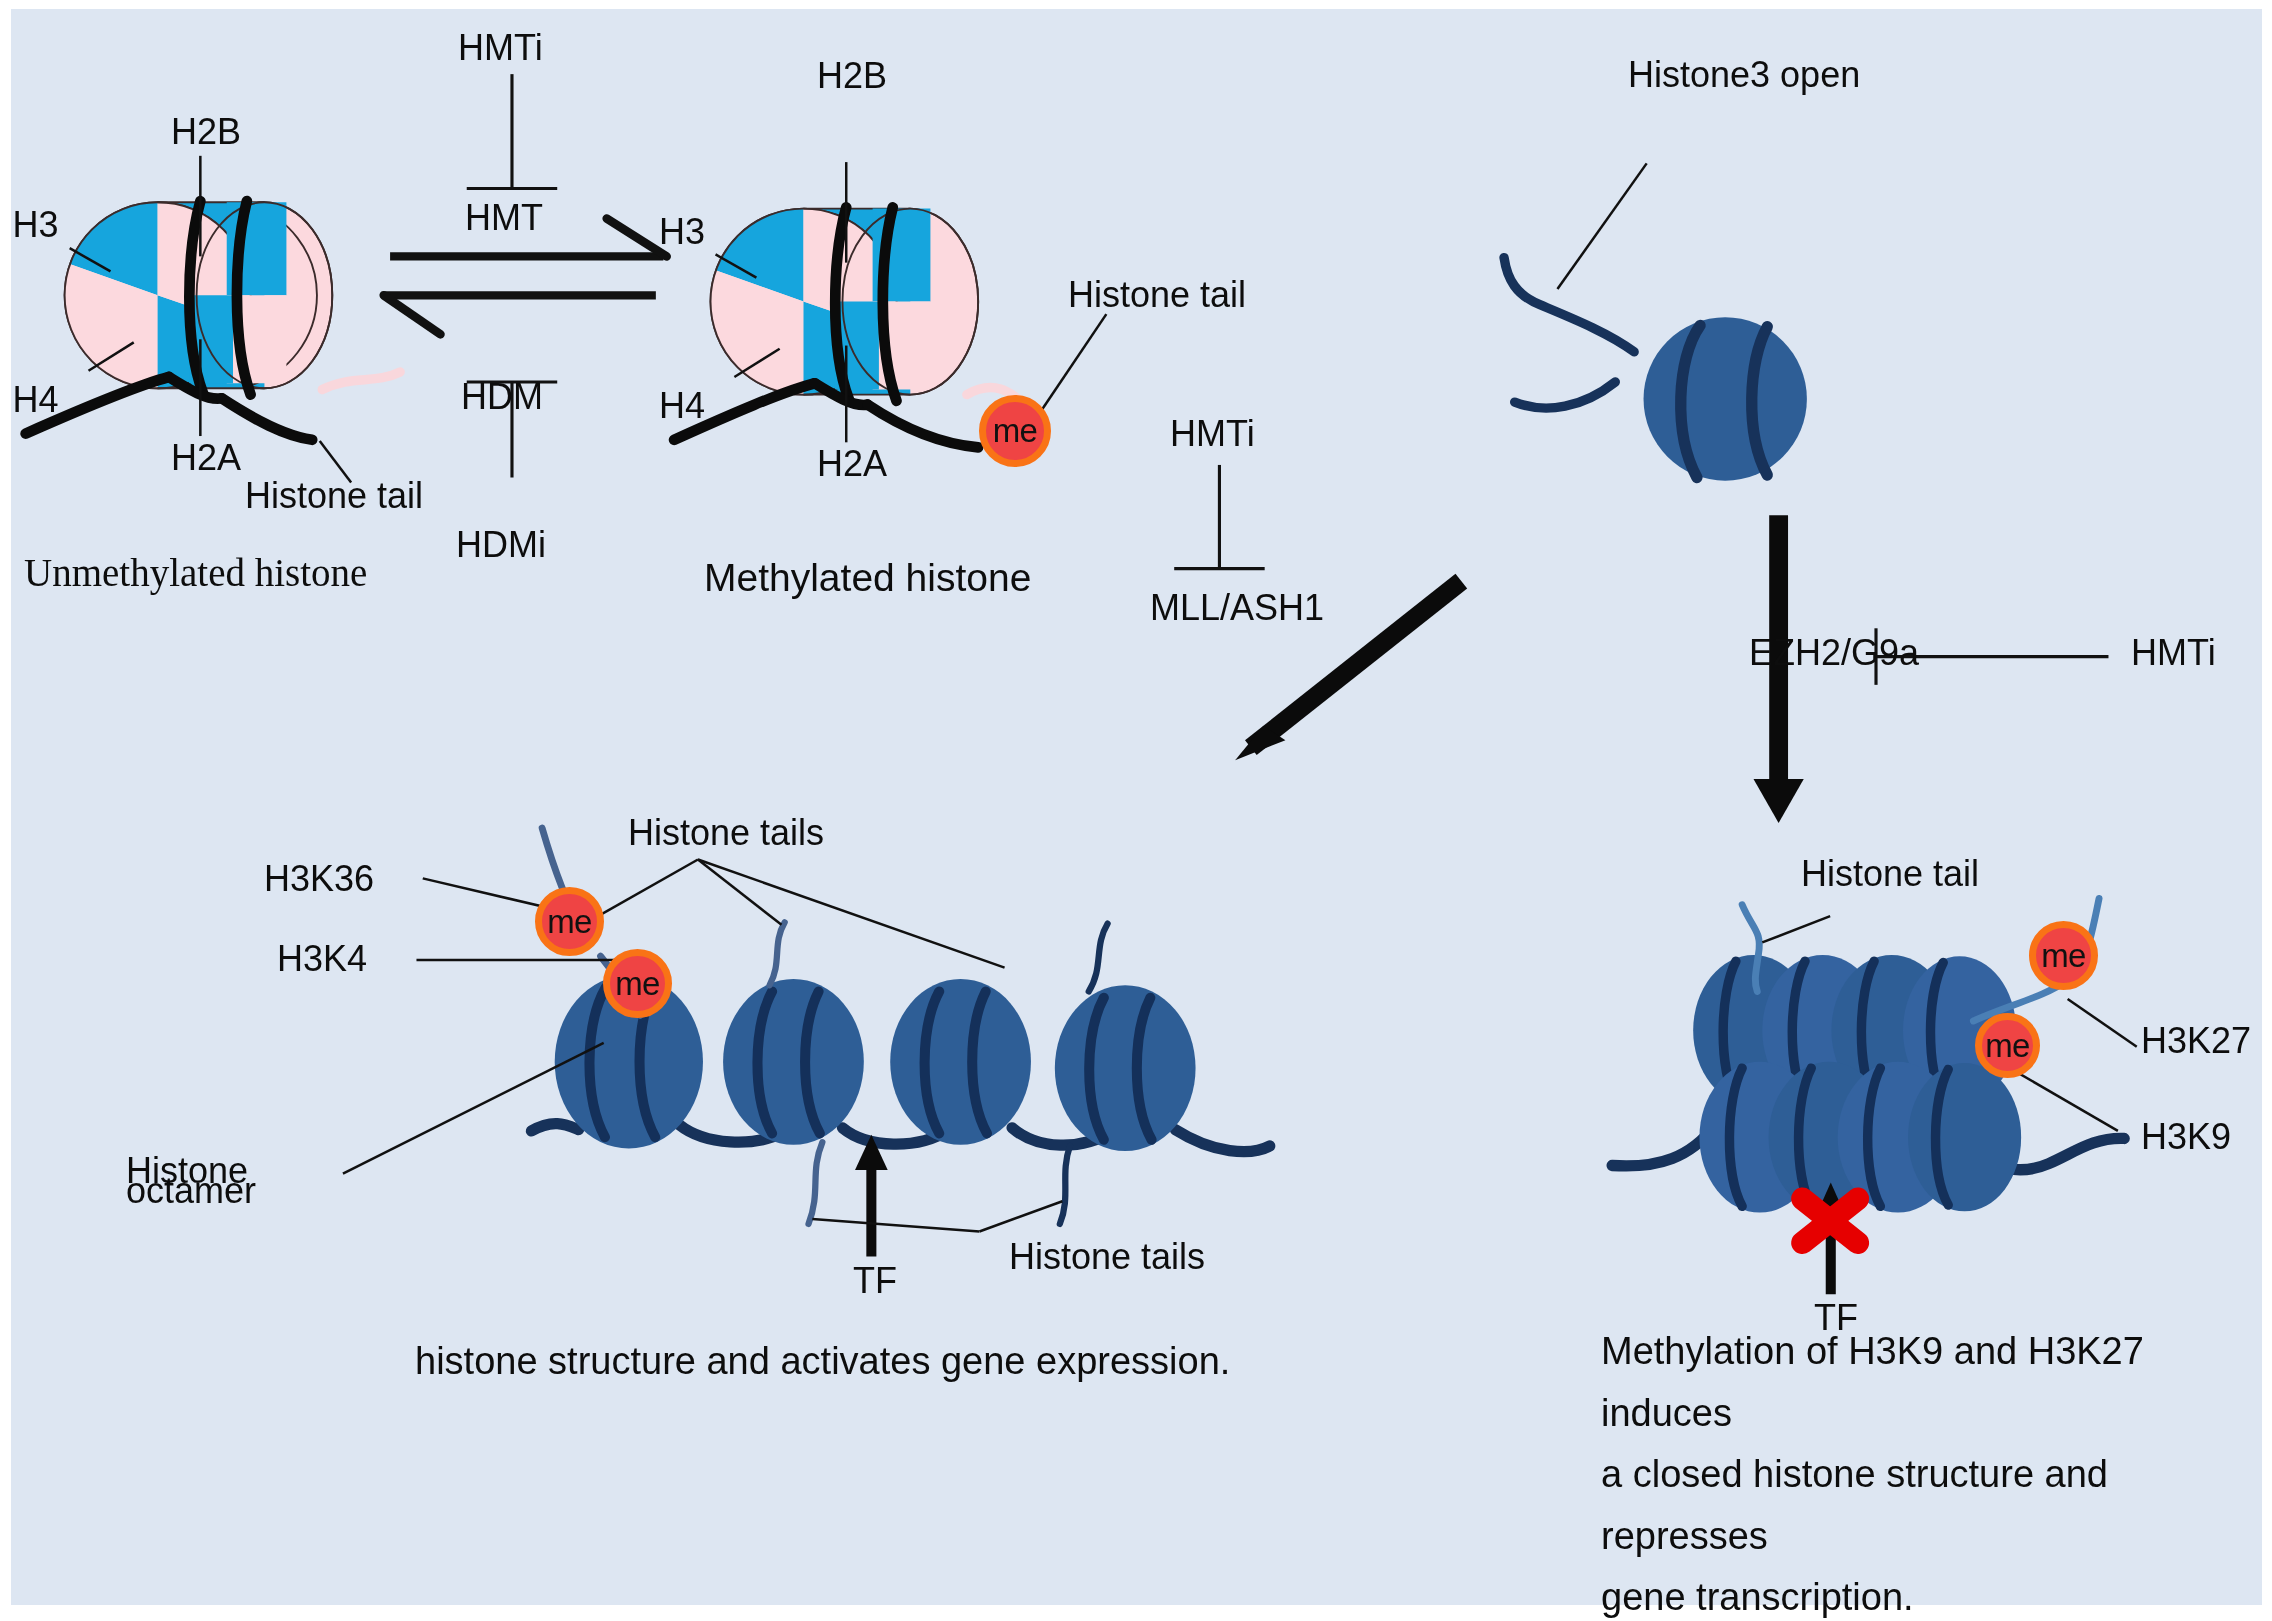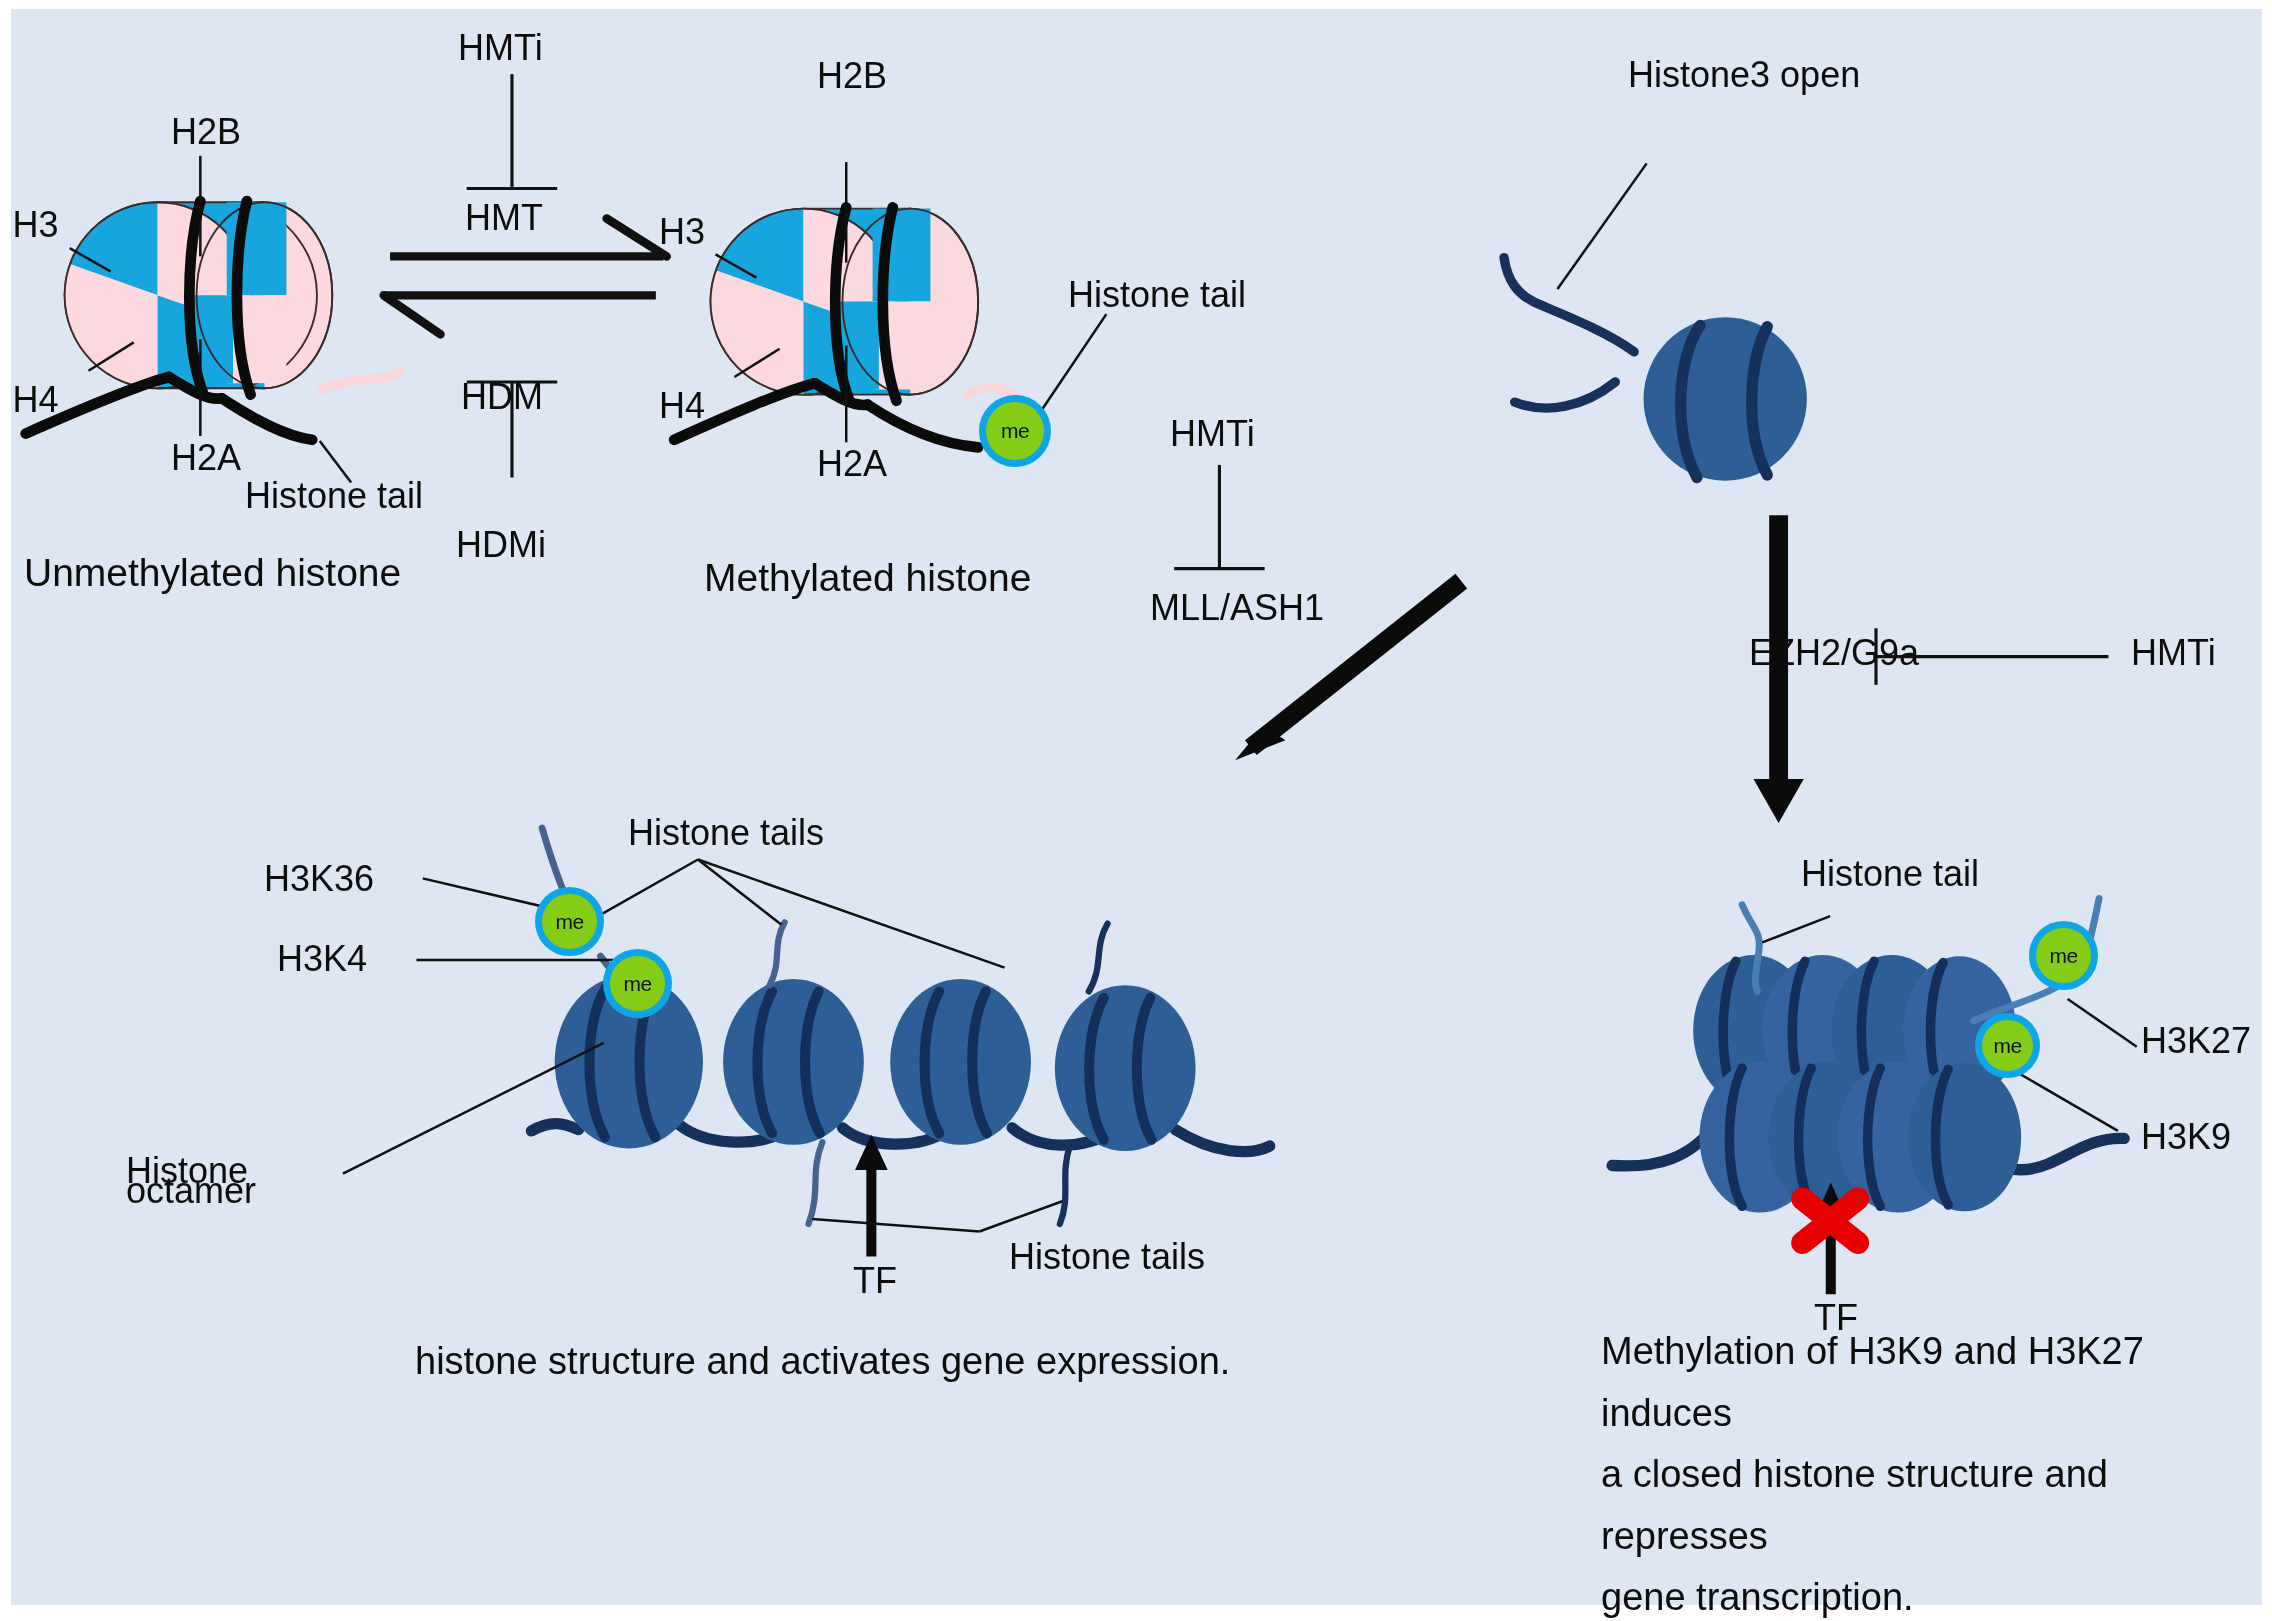--- a/index.html
+++ b/index.html
@@ -30,26 +30,26 @@
   .cap-block{
     position:absolute;
     color:#0d0d0d;
     font-size:38px;
     line-height:1.62;
     font-family:"Liberation Sans","DejaVu Sans",sans-serif;
   }
   .me-badge{
     position:absolute;
     border-radius:50%;
-    background:#84cc16;
-    border:7px solid #0ea5e9;
+    background:#ef4444;
+    border:7px solid #f97316;
     box-sizing:border-box;
     color:#111;
     display:flex;align-items:center;justify-content:center;
-    font-size:21px;
+    font-size:33px;
     font-family:"Liberation Sans","DejaVu Sans",sans-serif;
     letter-spacing:-0.6px;
   }
 </style>
 </head>
 <body>
 
 <div id="canvas">
 
   <div id="plate"></div>
@@ -291,21 +291,21 @@
       <path d="M3290,1590 L3400,1666"></path>
       <path d="M3198,1700 L3370,1800"></path>
     </g>
   </svg>
 
   <div class="lbl f-md" style="left:171px;top:114px;">H2B</div>
   <div class="lbl f-md" style="left:12.6px;top:207px;">H3</div>
   <div class="lbl f-md" style="left:12.6px;top:382px;">H4</div>
   <div class="lbl f-md" style="left:171px;top:440px;">H2A</div>
   <div class="lbl f-md" style="left:245px;top:478px;">Histone tail</div>
-  <div class="lbl f-lg" style="left:24px;top:553px;">Unmethylated  histone</div>
+  <div class="lbl f-lg" style="left:24px;top:553px;font-family:Liberation Serif, serif;">Unmethylated  histone</div>
 
   <div class="lbl f-md" style="left:458px;top:30px;">HMTi</div>
   <div class="lbl f-md" style="left:465px;top:200px;">HMT</div>
   <div class="lbl f-md" style="left:461px;top:339px;margin-top:40px;">HDM</div>
   <div class="lbl f-md" style="left:456px;top:527px;">HDMi</div>
 
   <div class="lbl f-md" style="left:817px;top:58px;">H2B</div>
   <div class="lbl f-md" style="left:659px;top:214px;">H3</div>
   <div class="lbl f-md" style="left:659px;top:388px;">H4</div>
   <div class="lbl f-md" style="left:817px;top:446px;">H2A</div>

